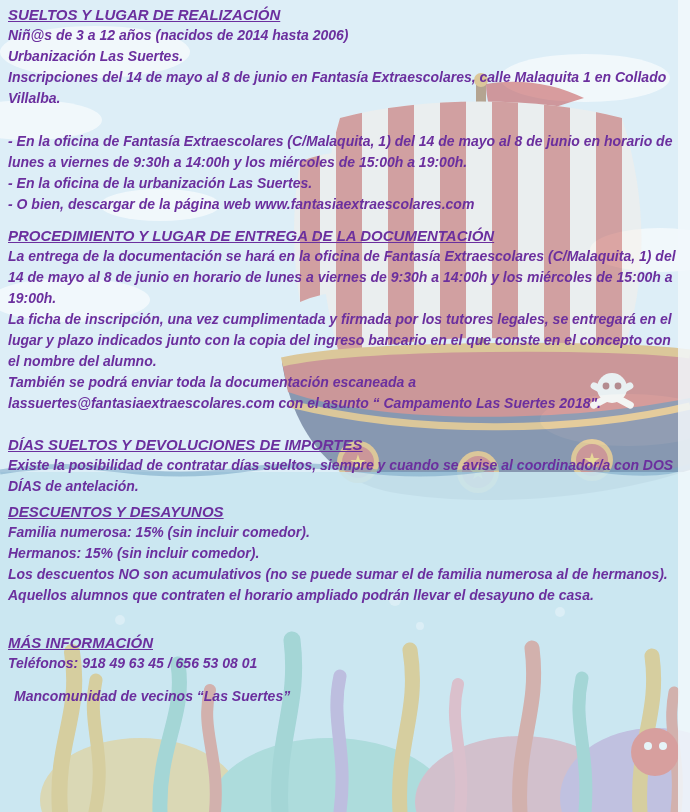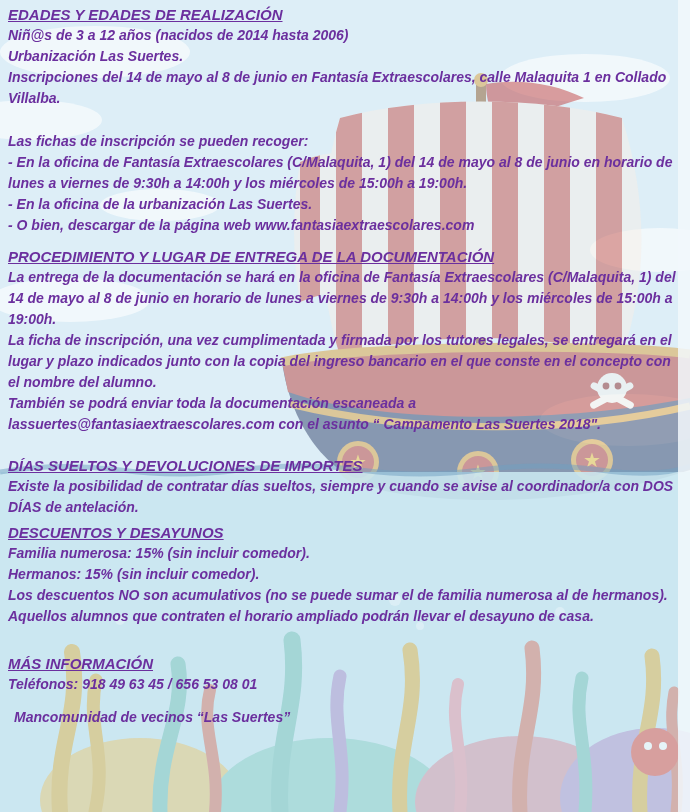--- a/index.html
+++ b/index.html
@@ -159,28 +159,27 @@
         <circle cx="560" cy="612" r="5"></circle>
       </g>
     </g>
 
     <rect x="678" y="0" width="12" height="812" fill="#f2f8fb" opacity="0.85"></rect>
   </svg>
 
   <div class="content">
 
     <section class="s-edades">
-      <h2>EDADES Y EDADES DE REALIZACIÓN</h2>
+      <h2>SUELTOS Y LUGAR DE REALIZACIÓN</h2>
       <p>Niñ@s de 3 a 12 años (nacidos de 2014 hasta 2006)</p>
       <p>Urbanización Las Suertes.</p>
       <p>Inscripciones del 14 de mayo al 8 de junio en Fantasía Extraescolares, calle Malaquita 1 en Collado Villalba.</p>
     </section>
 
     <section class="s-recogida">
-      <p>Las fichas de inscripción se pueden recoger:</p>
       <p>- En la oficina de Fantasía Extraescolares (C/Malaquita, 1) del 14 de mayo al 8 de junio en horario de lunes a viernes de 9:30h a 14:00h y los miércoles de 15:00h a 19:00h.</p>
       <p>- En la oficina de la urbanización Las Suertes.</p>
       <p>- O bien, descargar de la página web www.fantasiaextraescolares.com</p>
     </section>
 
     <section class="s-procedimiento">
       <h2>PROCEDIMIENTO Y LUGAR DE ENTREGA DE LA DOCUMENTACIÓN</h2>
       <p>La entrega de la documentación se hará en la oficina de Fantasía Extraescolares (C/Malaquita, 1) del 14 de mayo al 8 de junio en horario de lunes a viernes de 9:30h a 14:00h y los miércoles de 15:00h a 19:00h.</p>
       <p>La ficha de inscripción, una vez cumplimentada y firmada por los tutores legales, se entregará en el lugar y plazo indicados junto con la copia del ingreso bancario en el que conste en el concepto con el nombre del alumno.</p>
       <p>También se podrá enviar toda la documentación escaneada a lassuertes@fantasiaextraescolares.com con el asunto “ Campamento Las Suertes 2018".</p>

